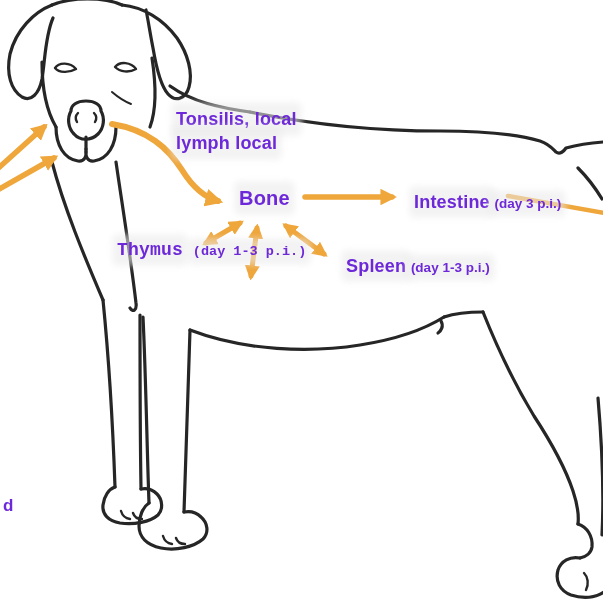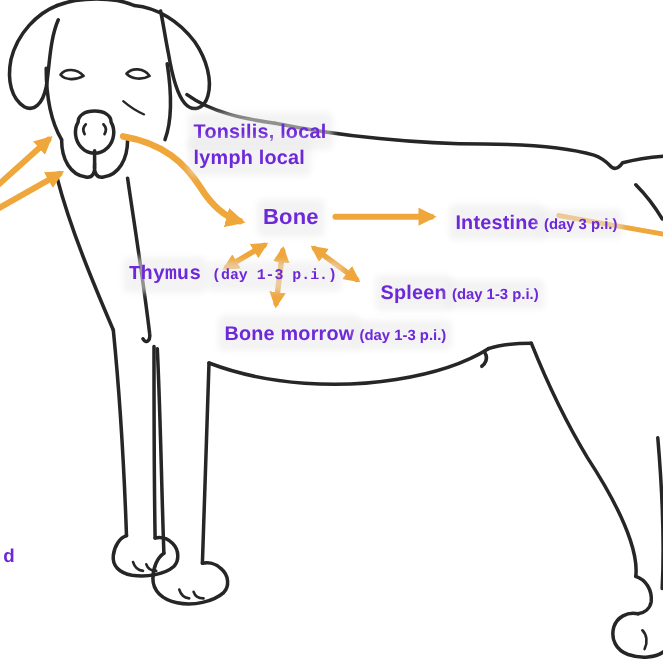--- a/index.html
+++ b/index.html
@@ -110,24 +110,20 @@
   <div class="label lbl-intestine">
     <span class="lbl-main halo">Intestine</span>
     <span class="lbl-detail halo">(day 3 p.i.)</span>
   </div>
 
   <div class="label lbl-thymus">
     <span class="lbl-main halo">Thymus</span>
     <span class="lbl-detail halo">(day 1-3 p.i.)</span>
   </div>
 
-  <div class="label lbl-bonemarrow">
-    <span class="lbl-main halo">Bone morrow</span>
-    <span class="lbl-detail halo">(day 1-3 p.i.)</span>
-  </div>
 
   <div class="label lbl-spleen">
     <span class="lbl-main halo">Spleen</span>
     <span class="lbl-detail halo">(day 1-3 p.i.)</span>
   </div>
 
   <div class="label lbl-edge-d">
     <span>d</span>
   </div>
 

